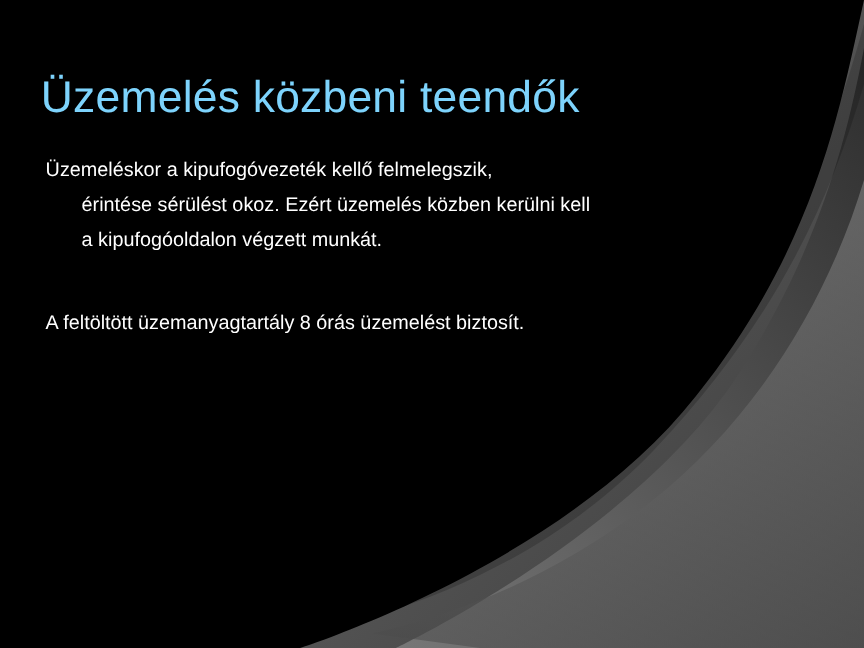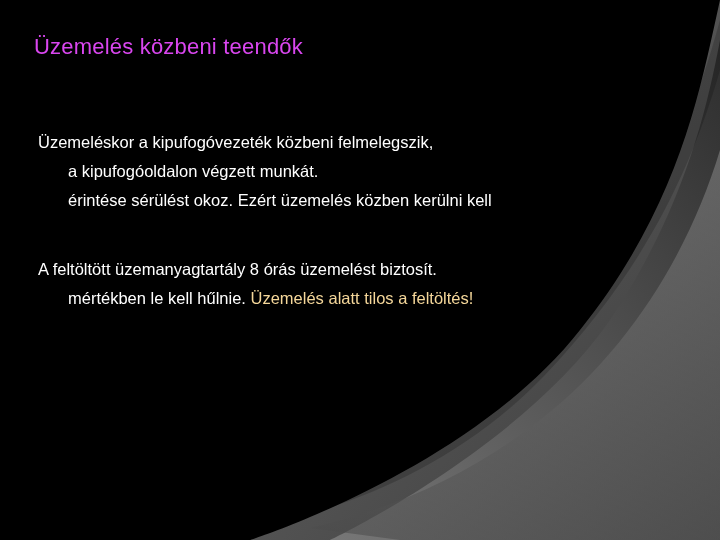--- a/index.html
+++ b/index.html
@@ -31,25 +31,25 @@
     top: 0;
     left: 0;
   }
   .content {
     position: relative;
     z-index: 5;
   }
   .slide-title {
     position: absolute;
     left: 34px;
-    top: 28px;
+    top: 62px;
     width: 650px;
-    font-size: 22px;
+    font-size: 37px;
     line-height: 38px;
-    color: #d946ef;
+    color: #7dd3fc;
     font-weight: normal;
     letter-spacing: 0.2px;
   }
   .body-block {
     position: absolute;
     left: 38px;
     width: 648px;
     color: #ffffff;
     font-size: 16.5px;
     line-height: 29px;
@@ -100,24 +100,23 @@
 
       <path d="M0,0 L0,540 L120,540 C120,540 60,440 40,300 C25,180 10,70 0,0 Z" fill="#000000" opacity="0.0"></path>
     </svg>
   </div>
 
   <div class="content">
 
     <div class="slide-title">Üzemelés közbeni teendők</div>
 
     <div class="body-block para-1">
-      <span>Üzemeléskor a kipufogóvezeték közbeni felmelegszik,</span>
+      <span>Üzemeléskor a kipufogóvezeték kellő felmelegszik,</span>
+      <span class="indent">érintése sérülést okoz. Ezért üzemelés közben kerülni kell</span>
       <span class="indent">a kipufogóoldalon végzett munkát.</span>
-      <span class="indent">érintése sérülést okoz. Ezért üzemelés közben kerülni kell</span>
     </div>
 
     <div class="body-block para-2">
       <span>A feltöltött üzemanyagtartály 8 órás üzemelést biztosít.</span>
-      <span class="indent"><span>mértékben le kell hűlnie. </span><span class="highlight">Üzemelés alatt tilos a feltöltés!</span></span>
     </div>
 
   </div>
 </div>
 
 </body></html>

